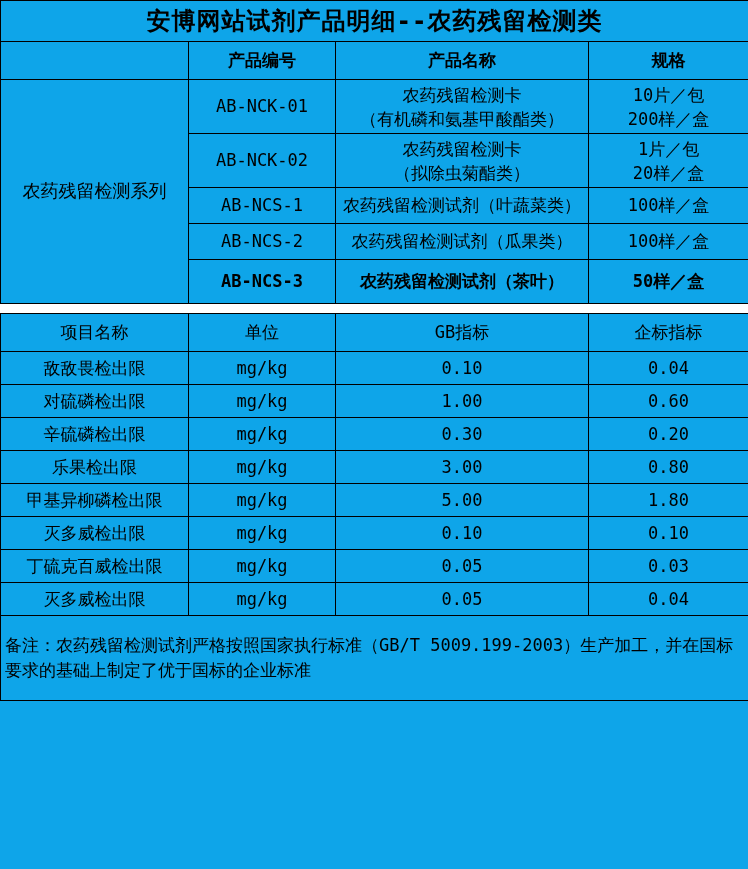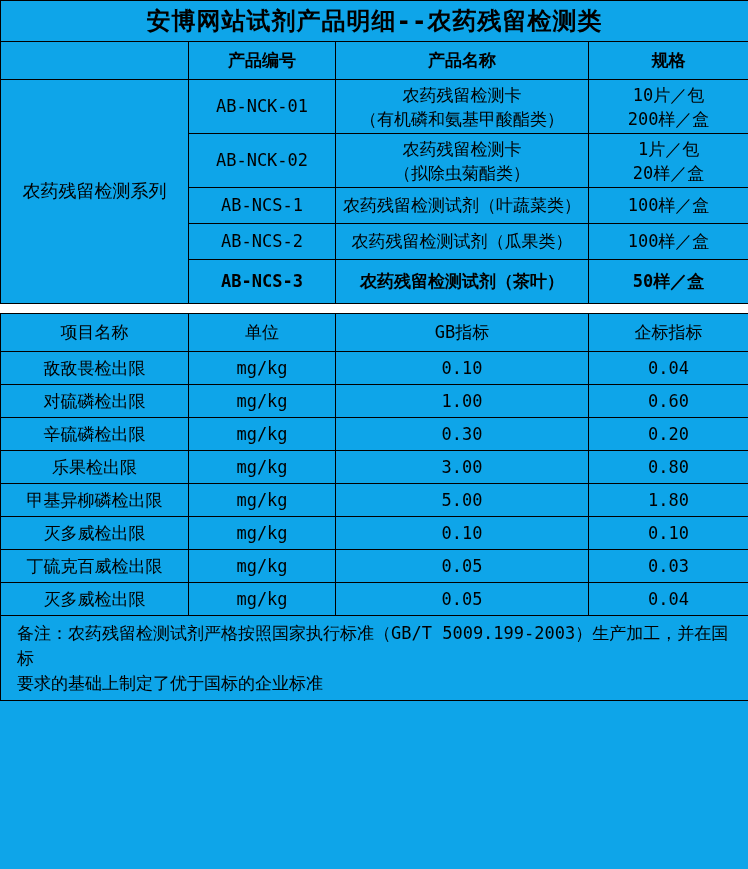--- a/index.html
+++ b/index.html
@@ -24,21 +24,21 @@
   .r-mid td{height:35px;margin-left:24px;}
   .r-last td{height:43px;font-weight:bold;}
   .series-cell{font-size:18px;}
 
   .gap{height:9px;background:#fff;}
 
   .t2 .r-head2 td{height:37px;font-weight:normal;}
   .t2 .r-item td{height:32px;}
   .note-cell{
     height:76px;text-align:left;vertical-align:middle;
-    padding:4px 8px 4px 16px;line-height:25px;font-size:17px;
+    padding:4px 8px 4px 4px;line-height:25px;font-size:17px;
   }
   .two-line div{line-height:24px;}
 </style>
 </head>
 <body>
 
 <div class="page">
 
   <table class="t1">
     <colgroup>

